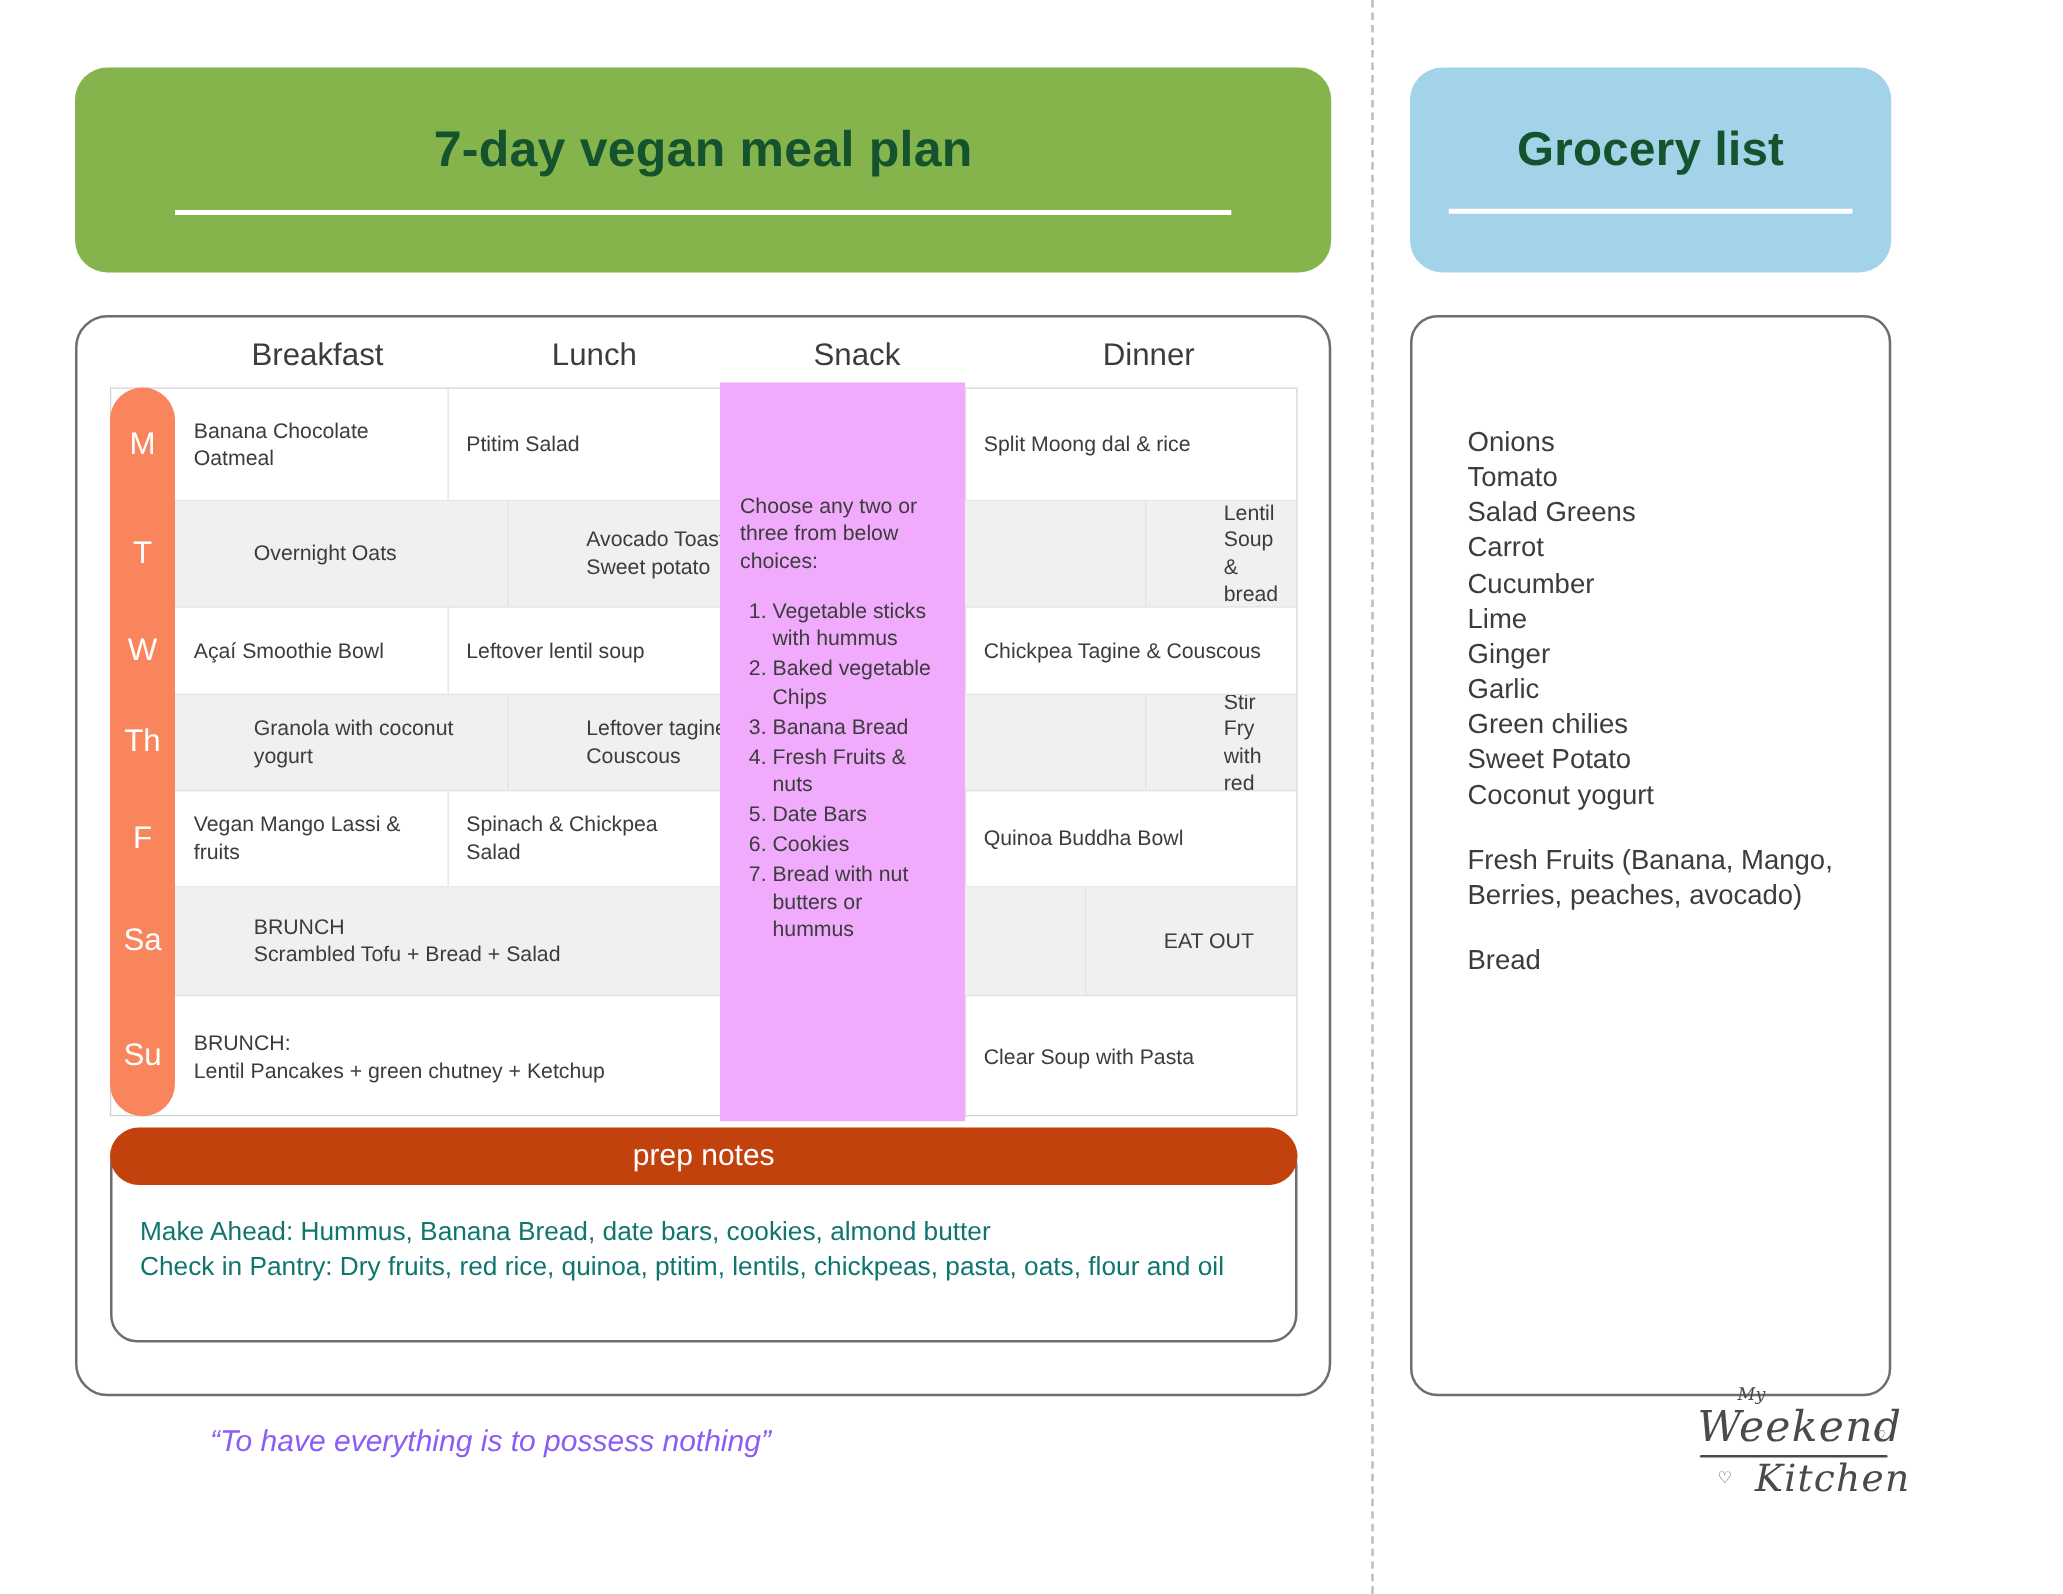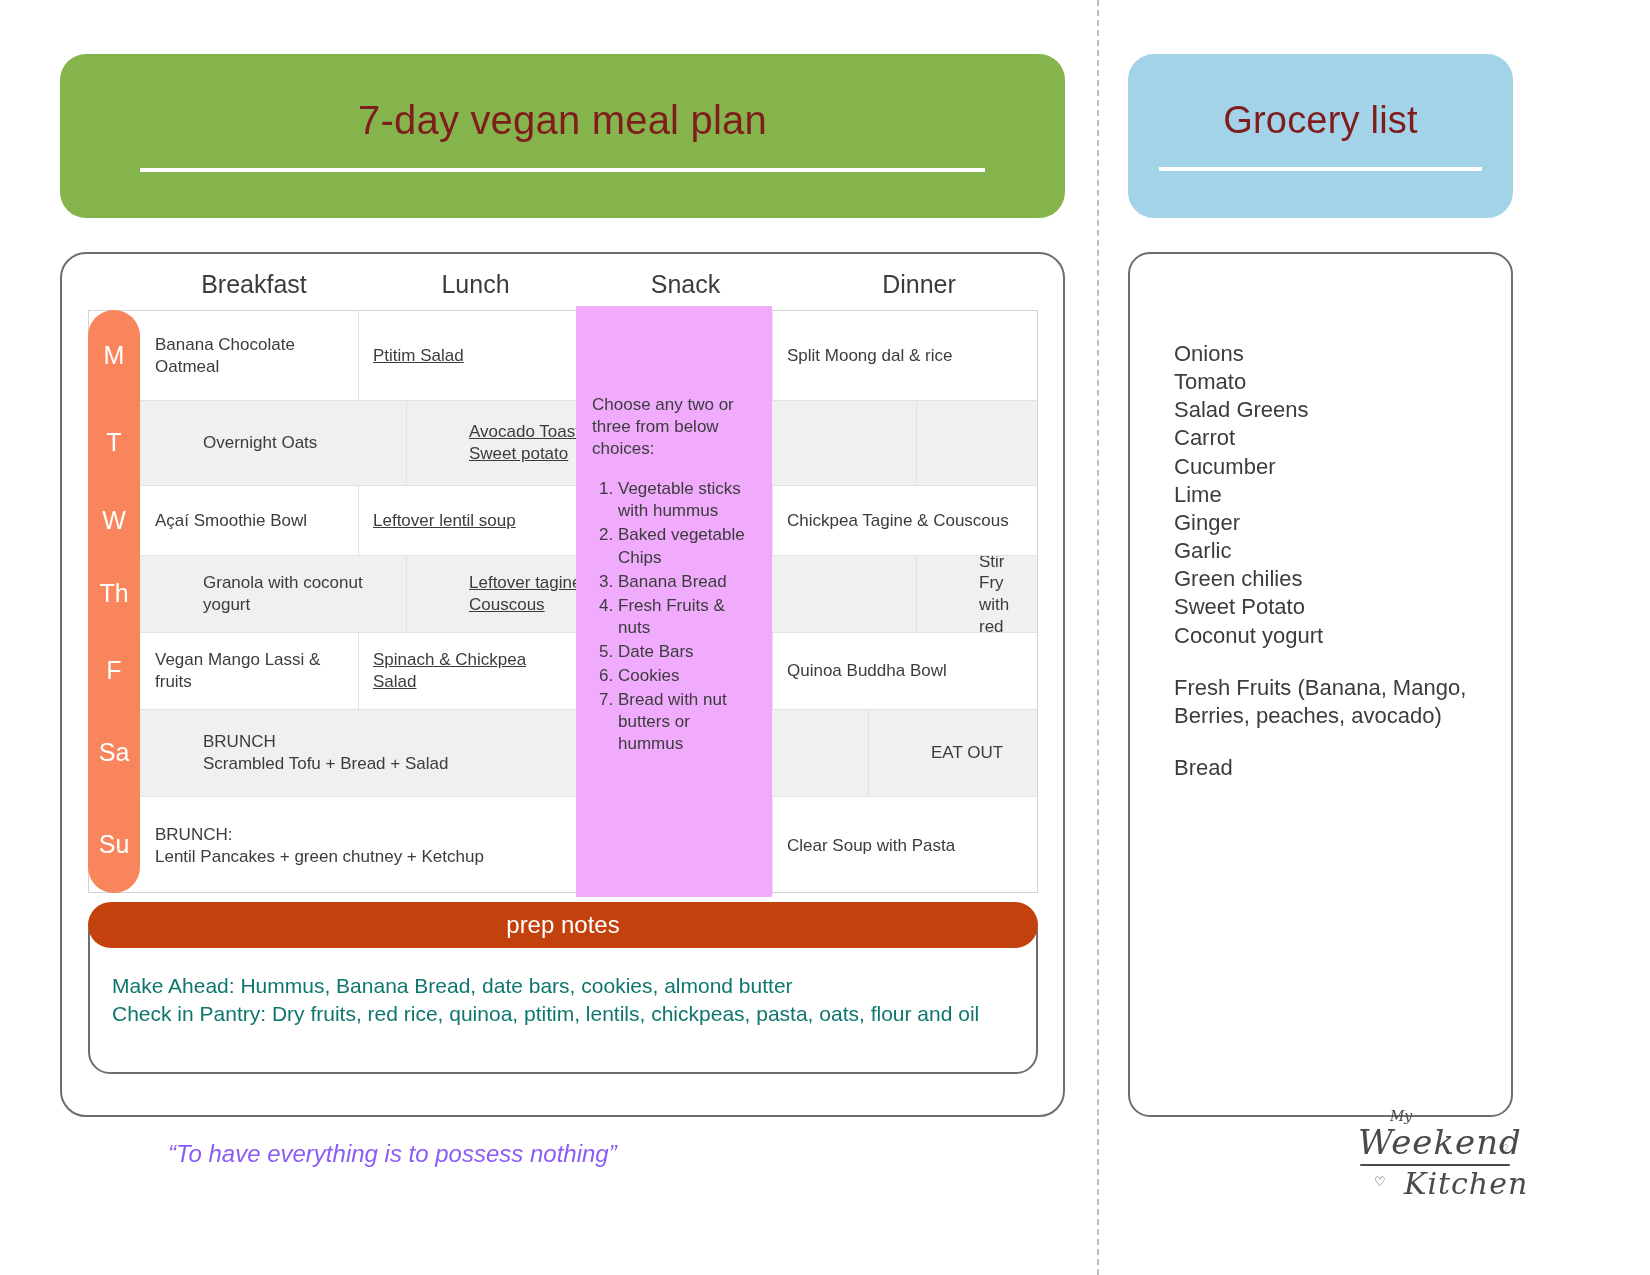--- a/index.html
+++ b/index.html
@@ -41,25 +41,26 @@
     height: 164px;
     border-radius: 26px;
     background: #85b44c;
     display: flex;
     flex-direction: column;
     align-items: center;
     justify-content: center;
     box-sizing: border-box;
   }
   .banner-title {
-    color: #7f1d1d;
+    color: #14532d;
     font-size: 40px;
     letter-spacing: 0.2px;
     line-height: 1;
     padding-bottom: 8px;
+    font-weight: bold;
   }
   .banner-rule {
     width: 84%;
     height: 4px;
     background: #ffffff;
     margin-top: 20px;
   }
 
   .plan-card {
     position: absolute;
@@ -144,21 +145,21 @@
     font-size: 17px;
     line-height: 1.28;
     color: #3c3c3c;
     display: flex;
     align-items: center;
     border-right: 1px solid #e2e2e2;
     overflow: hidden;
   }
   .c-day    { flex: 0 0 52px; padding: 0; border-right: none; background: transparent; }
   .c-bf     { flex: 0 0 218px; }
-  .c-ln     { flex: 0 0 218px; text-decoration: underline; }
+  .c-ln     { flex: 0 0 218px; }
   .c-sn     { flex: 0 0 196px; border-right: 1px solid #e2e2e2; }
   .c-dn     { flex: 1 1 auto; border-right: none; }
   .c-brunch { flex: 0 0 436px; }
 
   
   .snack-panel {
     position: absolute;
     left: 488px;
     top: -4px;
     width: 196px;
@@ -366,20 +367,21 @@
         <div class="cell c-ln">Ptitim Salad</div>
         <div class="cell c-sn"></div>
         <div class="cell c-dn">Split Moong dal &amp; rice</div>
       </div>
 
       <div class="row shade" style="height:85px;">
         <div class="cell c-day"></div>
         <div class="cell c-bf">Overnight Oats</div>
         <div class="cell c-ln">Avocado Toast with Sweet potato</div>
         <div class="cell c-sn"></div>
+        <div class="cell c-dn">Lentil Soup &amp; bread</div>
       </div>
 
       <div class="row" style="height:70px;">
         <div class="cell c-day"></div>
         <div class="cell c-bf">Açaí Smoothie Bowl</div>
         <div class="cell c-ln">Leftover lentil soup</div>
         <div class="cell c-sn"></div>
         <div class="cell c-dn">Chickpea Tagine &amp; Couscous</div>
       </div>
 

